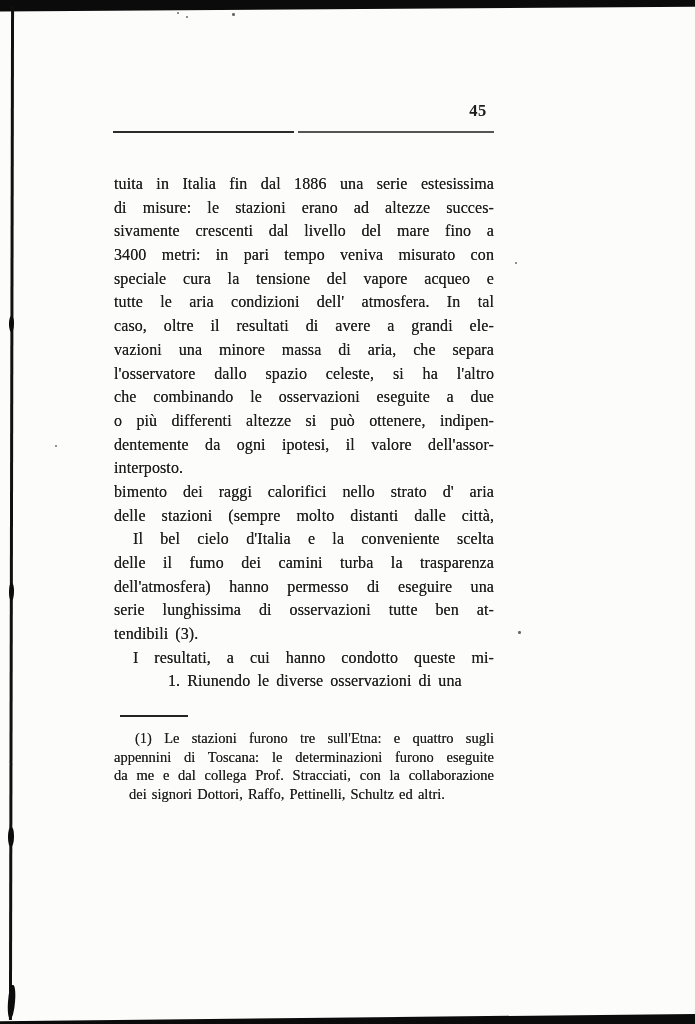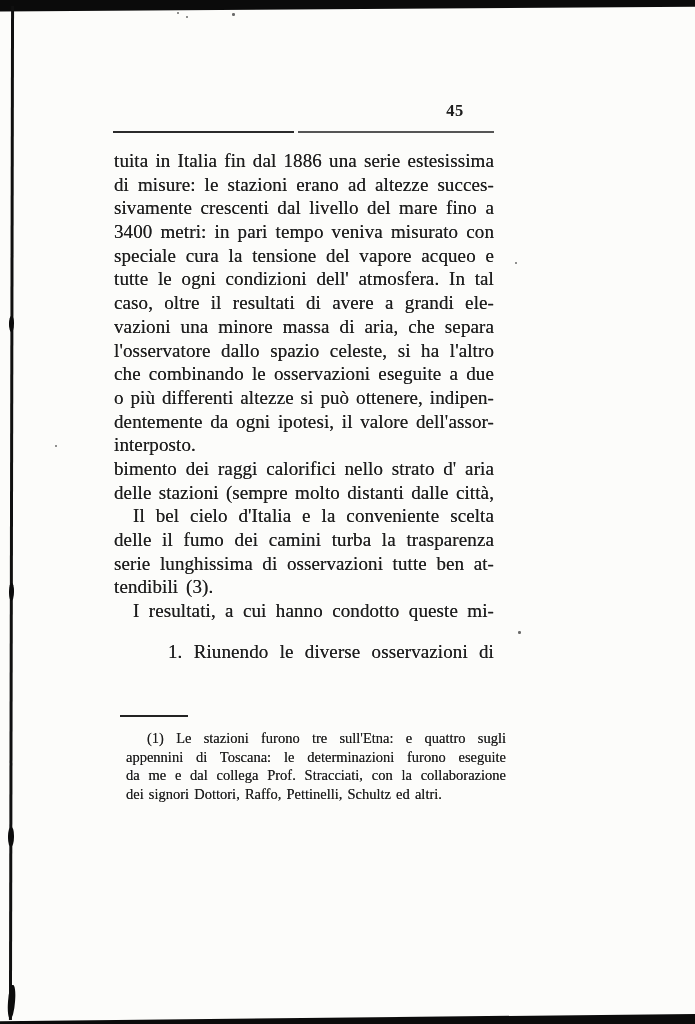--- a/index.html
+++ b/index.html
@@ -36,61 +36,61 @@
     transform: rotate(0.12deg);
   }
   .blob {
     position: absolute; background: #0c0c0c; border-radius: 50% 45% 55% 50%;
   }
   .speck {
     position: absolute; background: #3a3a3a; border-radius: 50%; opacity: .75;
   }
   
   .page-number {
-    position: absolute; left: 440px; top: 101px; width: 30px;
+    position: absolute; left: 463px; top: 101px; width: 30px;
     font-size: 16.5px; font-weight: bold; text-align: center;
     letter-spacing: 0.5px;
   }
   .hrule {
     position: absolute; top: 131px; height: 2.4px;
   }
   .hrule.left  { left: 113px; width: 181px; background: var(--rule_dark); }
   .hrule.right { left: 298px; width: 196px; background: var(--rule_gray); }
   
   .body-text {
-    position: absolute; left: 114px; top: 149px; width: 380px;
-    font-size: 19px;
+    position: absolute; left: 114px; top: 172px; width: 380px;
+    font-size: 16px;
     text-shadow: 0 0 0.45px rgba(10,10,10,0.75);
     letter-spacing: 0.1px;
   }
   .ln {
     height: 23.7px; line-height: 23.7px;
     overflow: hidden; white-space: nowrap;
     text-align: justify; text-align-last: justify;
   }
   .ln.end { text-align-last: left; word-spacing: 3px; white-space: normal; }
   .ln.ind  { text-indent: 19px; }
-  .ln.ind2 { text-indent: 54px; margin-top: 17px; }
+  .ln.ind2 { text-indent: 54px; }
   
   .footnote-sep {
     position: absolute; left: 120px; top: 715px; width: 68px; height: 1.8px;
     background: #222;
   }
   .footnote {
-    position: absolute; left: 126px; top: 729px; width: 380px;
+    position: absolute; left: 114px; top: 729px; width: 380px;
     font-size: 14.5px;
     text-shadow: 0 0 0.4px rgba(10,10,10,0.7);
   }
   .fln {
     height: 18.6px; line-height: 18.6px;
     overflow: hidden; white-space: nowrap;
     text-align: justify; text-align-last: justify;
   }
   .fln.first { text-indent: 21px; }
-  .fln.end { text-align-last: left; word-spacing: 1.5px; }
+  .fln.end { text-align-last: left; word-spacing: 1.5px; margin-left: 15px; }
 </style>
 </head>
 <body>
 
 <div class="page">
 
   <div class="bar-top"></div>
   <div class="bar-bottom"></div>
   <div class="binding-line"></div>
   <div class="blob" style="left:9px;top:316px;width:5px;height:16px;"></div>
@@ -107,32 +107,33 @@
   <div class="page-number">45</div>
   <div class="hrule left"></div>
   <div class="hrule right"></div>
 
   <div class="body-text">
     <div class="ln">tuita in Italia fin dal 1886 una serie estesissima</div>
     <div class="ln">di misure: le stazioni erano ad altezze succes-</div>
     <div class="ln">sivamente crescenti dal livello del mare fino a</div>
     <div class="ln">3400 metri: in pari tempo veniva misurato con</div>
     <div class="ln">speciale cura la tensione del vapore acqueo e</div>
-    <div class="ln">tutte le ogni condizioni dell' atmosfera. In tal</div>
+    <div class="ln">tutte le aria condizioni dell' atmosfera. In tal</div>
     <div class="ln">caso, oltre il resultati di avere a grandi ele-</div>
     <div class="ln">vazioni una minore massa di aria, che separa</div>
     <div class="ln">l'osservatore dallo spazio celeste, si ha l'altro</div>
     <div class="ln">che combinando le osservazioni eseguite a due</div>
     <div class="ln">o più differenti altezze si può ottenere, indipen-</div>
     <div class="ln">dentemente da ogni ipotesi, il valore dell'assor-</div>
     <div class="ln end">interposto.</div>
     <div class="ln">bimento dei raggi calorifici nello strato d' aria</div>
     <div class="ln">delle stazioni (sempre molto distanti dalle città,</div>
     <div class="ln ind">Il bel cielo d'Italia e la conveniente scelta</div>
     <div class="ln">delle il fumo dei camini turba la trasparenza</div>
+    <div class="ln">dell'atmosfera) hanno permesso di eseguire una</div>
     <div class="ln">serie lunghissima di osservazioni tutte ben at-</div>
     <div class="ln end">tendibili (3).</div>
     <div class="ln ind">I resultati, a cui hanno condotto queste mi-</div>
     <div class="ln ind2 end">1. Riunendo le diverse osservazioni di una</div>
   </div>
 
   <div class="footnote-sep"></div>
   <div class="footnote">
     <div class="fln first">(1) Le stazioni furono tre sull'Etna: e quattro sugli</div>
     <div class="fln">appennini di Toscana: le determinazioni furono eseguite</div>

